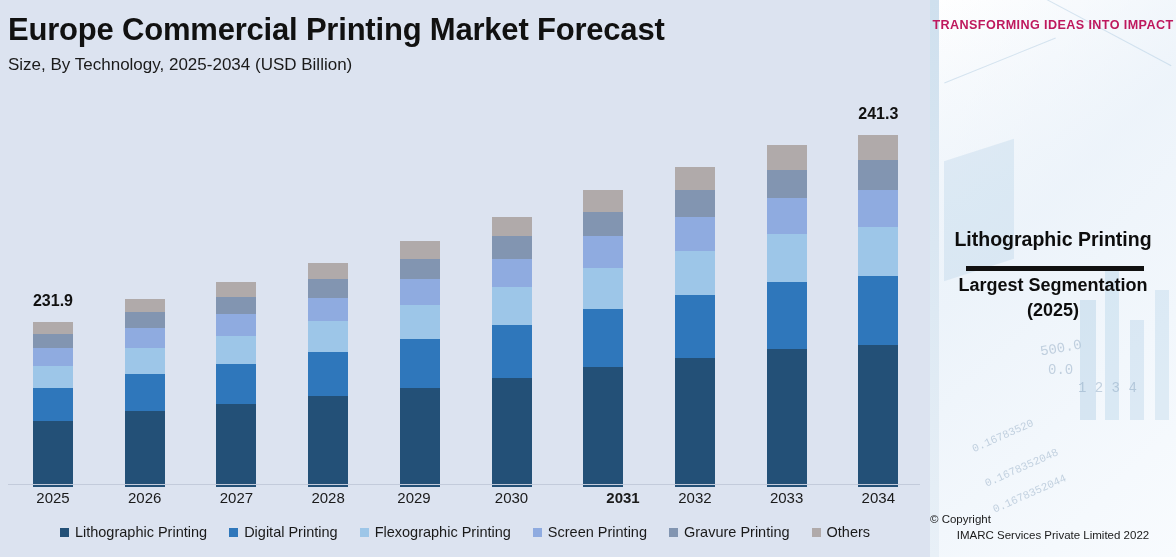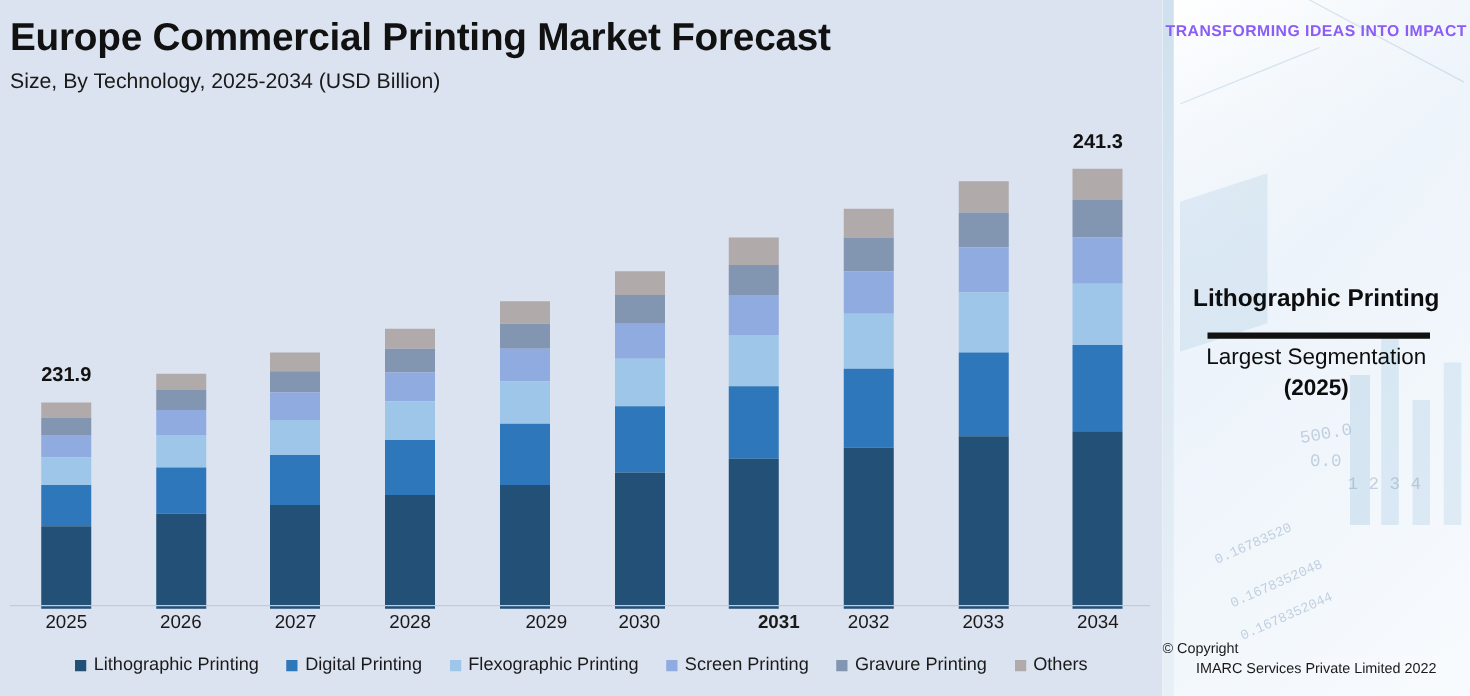--- a/index.html
+++ b/index.html
@@ -85,34 +85,34 @@
     position:absolute;left:0;top:16px;width:246px;text-align:center;
   }
   .logo-mark{
     position:relative;display:inline-block;
     font-size:72px;font-weight:bold;line-height:0.9;
     color:#17a3ef;letter-spacing:-2px;
     font-family:"DejaVu Sans", sans-serif;
   }
   .logo-tag{
     margin-top:2px;font-size:12.6px;font-weight:bold;
-    letter-spacing:0.4px;color:#8b5cf6;
+    letter-spacing:0.4px;color:#be185d;
   }
 
   .side-head{
     position:absolute;left:0;top:228px;width:246px;text-align:center;
     font-size:19.5px;font-weight:bold;color:#0d0d0d;white-space:nowrap;
   }
   .side-rule{
     position:absolute;left:36px;top:266px;width:178px;height:5px;
     background:#111111;
   }
   .side-sub1{
     position:absolute;left:0;top:275px;width:246px;text-align:center;
-    font-size:18px;font-weight:normal;color:#0d0d0d;
+    font-size:18px;font-weight:bold;color:#0d0d0d;
   }
   .side-sub2{
     position:absolute;left:0;top:300px;width:246px;text-align:center;
     font-size:18px;font-weight:bold;color:#0d0d0d;
   }
   .copy1{
     position:absolute;left:0;top:513px;width:246px;text-align:left;
     font-size:11.5px;color:#1a1a1a;
   }
   .copy2{
@@ -233,21 +233,21 @@
           </div>
         </div>
         <div class="bar-label" style="left: 818.3px; top: 10px;">241.3</div>
       </div>
     <div class="axis-line"></div>
     <div id="xticks">
         <div class="xtick" style="left: 13px;">2025</div>
         <div class="xtick" style="left: 104.7px;">2026</div>
         <div class="xtick" style="left: 196.4px;">2027</div>
         <div class="xtick" style="left: 288.1px;">2028</div>
-        <div class="xtick" style="left: 397px;">2029</div>
+        <div class="xtick" style="left: 374px;">2029</div>
         <div class="xtick" style="left: 471.5px;">2030</div>
         <div class="xtick" style="left: 583px; font-weight: bold;">2031</div>
         <div class="xtick" style="left: 654.9px;">2032</div>
         <div class="xtick" style="left: 746.6px;">2033</div>
         <div class="xtick" style="left: 838.3px;">2034</div>
       </div>
 
     <div class="legend" id="legend">
         <div class="legend-item">
           <span class="legend-swatch" style="background: rgb(35, 80, 119);"></span>

